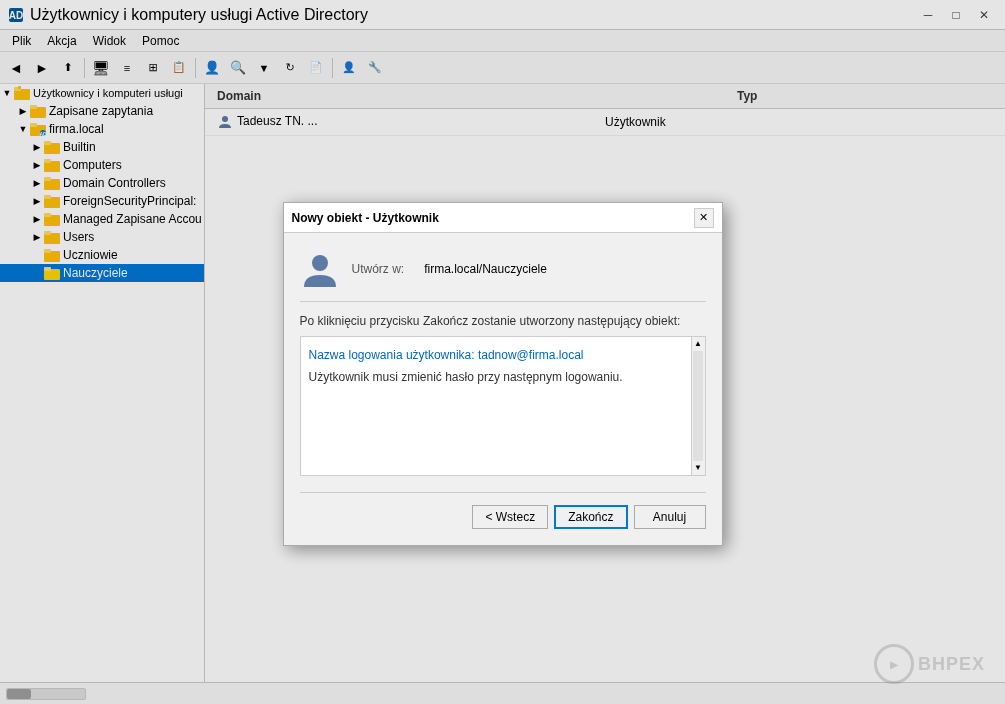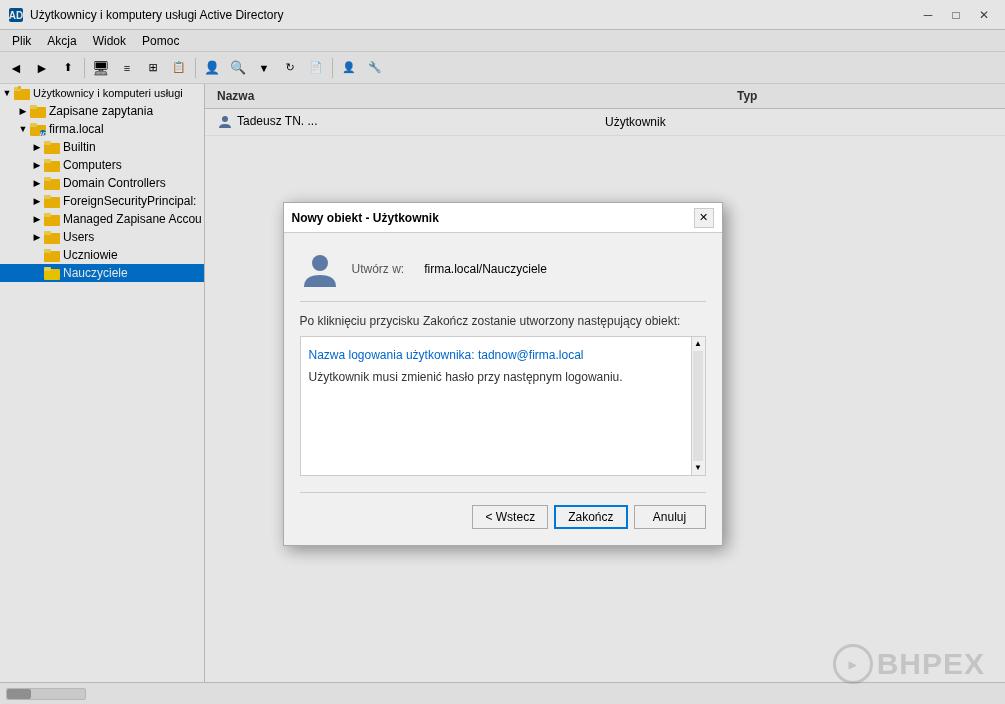--- a/index.html
+++ b/index.html
@@ -25,21 +25,21 @@
     .title-bar-left {
       display: flex;
       align-items: center;
       gap: 6px;
     }
     .title-bar-icon {
       width: 16px;
       height: 16px;
     }
     .title-bar-text {
-      font-size: 12px;
+      font-size: 16px;
       color: #000;
       text-align: center;
     }
     .title-bar-controls {
       display: flex;
       gap: 2px;
     }
     .title-bar-btn {
       width: 26px;
       height: 20px;
@@ -363,21 +363,21 @@
       border-radius: 50%;
       border: 3px solid #888;
       display: flex;
       align-items: center;
       justify-content: center;
       font-size: 10px;
       color: #888;
       font-weight: bold;
     }
     .watermark-text {
-      font-size: 30px;
+      font-size: 18px;
       font-weight: bold;
       color: #888;
       letter-spacing: 1px;
     }
 
     
     .indent-1 { padding-left: 16px; }
     .indent-2 { padding-left: 30px; }
   </style>
 </head>
@@ -527,21 +527,21 @@
       <svg class="folder-icon" viewBox="0 0 16 14">
         <rect x="0" y="3" width="16" height="11" rx="1" fill="#ffd700"></rect>
         <rect x="0" y="1" width="7" height="4" rx="1" fill="#ffe566"></rect>
       </svg>
       <span class="tree-label">Nauczyciele</span>
     </div>
   </div>
 
   <div class="content-panel">
     <div class="content-header">
-      <div class="content-col name">Nazwa</div>
+      <div class="content-col name">Domain</div>
       <div class="content-col">Typ</div>
     </div>
     <div class="content-row">
       <div class="content-cell name">
         <svg class="user-icon-sm" viewBox="0 0 16 16">
           <circle cx="8" cy="5" r="3" fill="#5B7BA6"></circle>
           <path d="M2 14 Q2 10 8 10 Q14 10 14 14" fill="#5B7BA6"></path>
         </svg>
         <span>Tadeusz TN. ...</span>
       </div>

